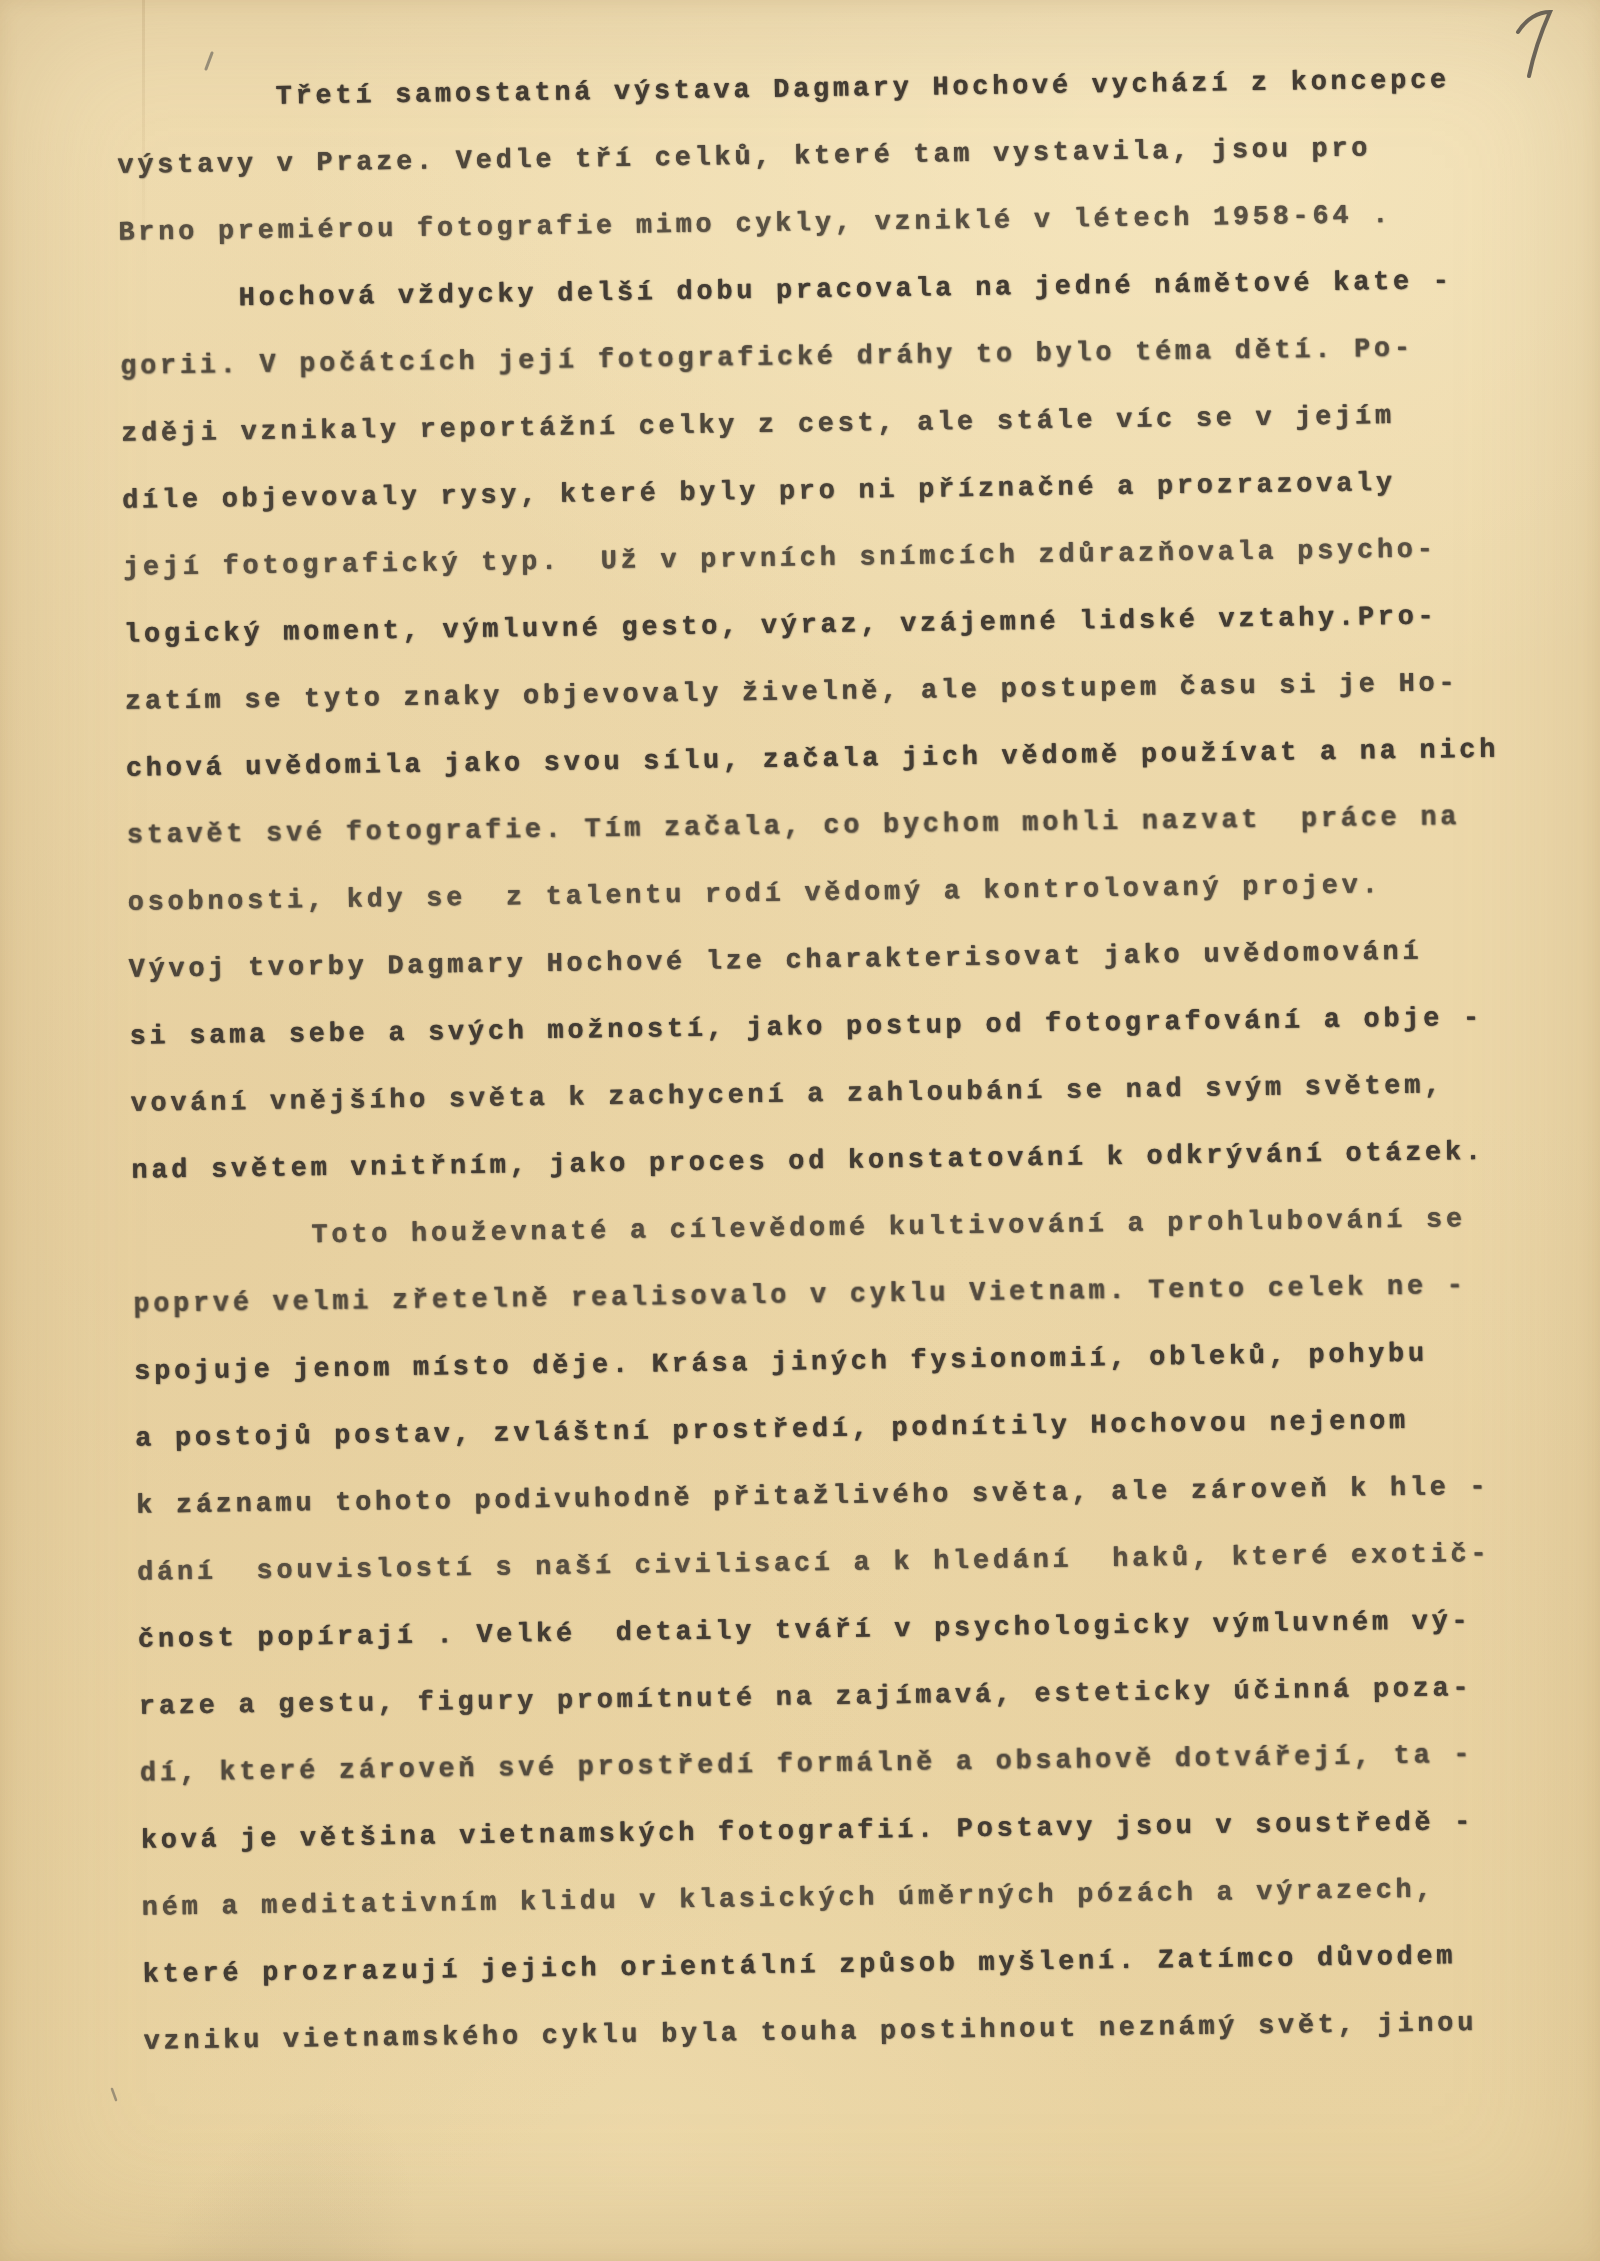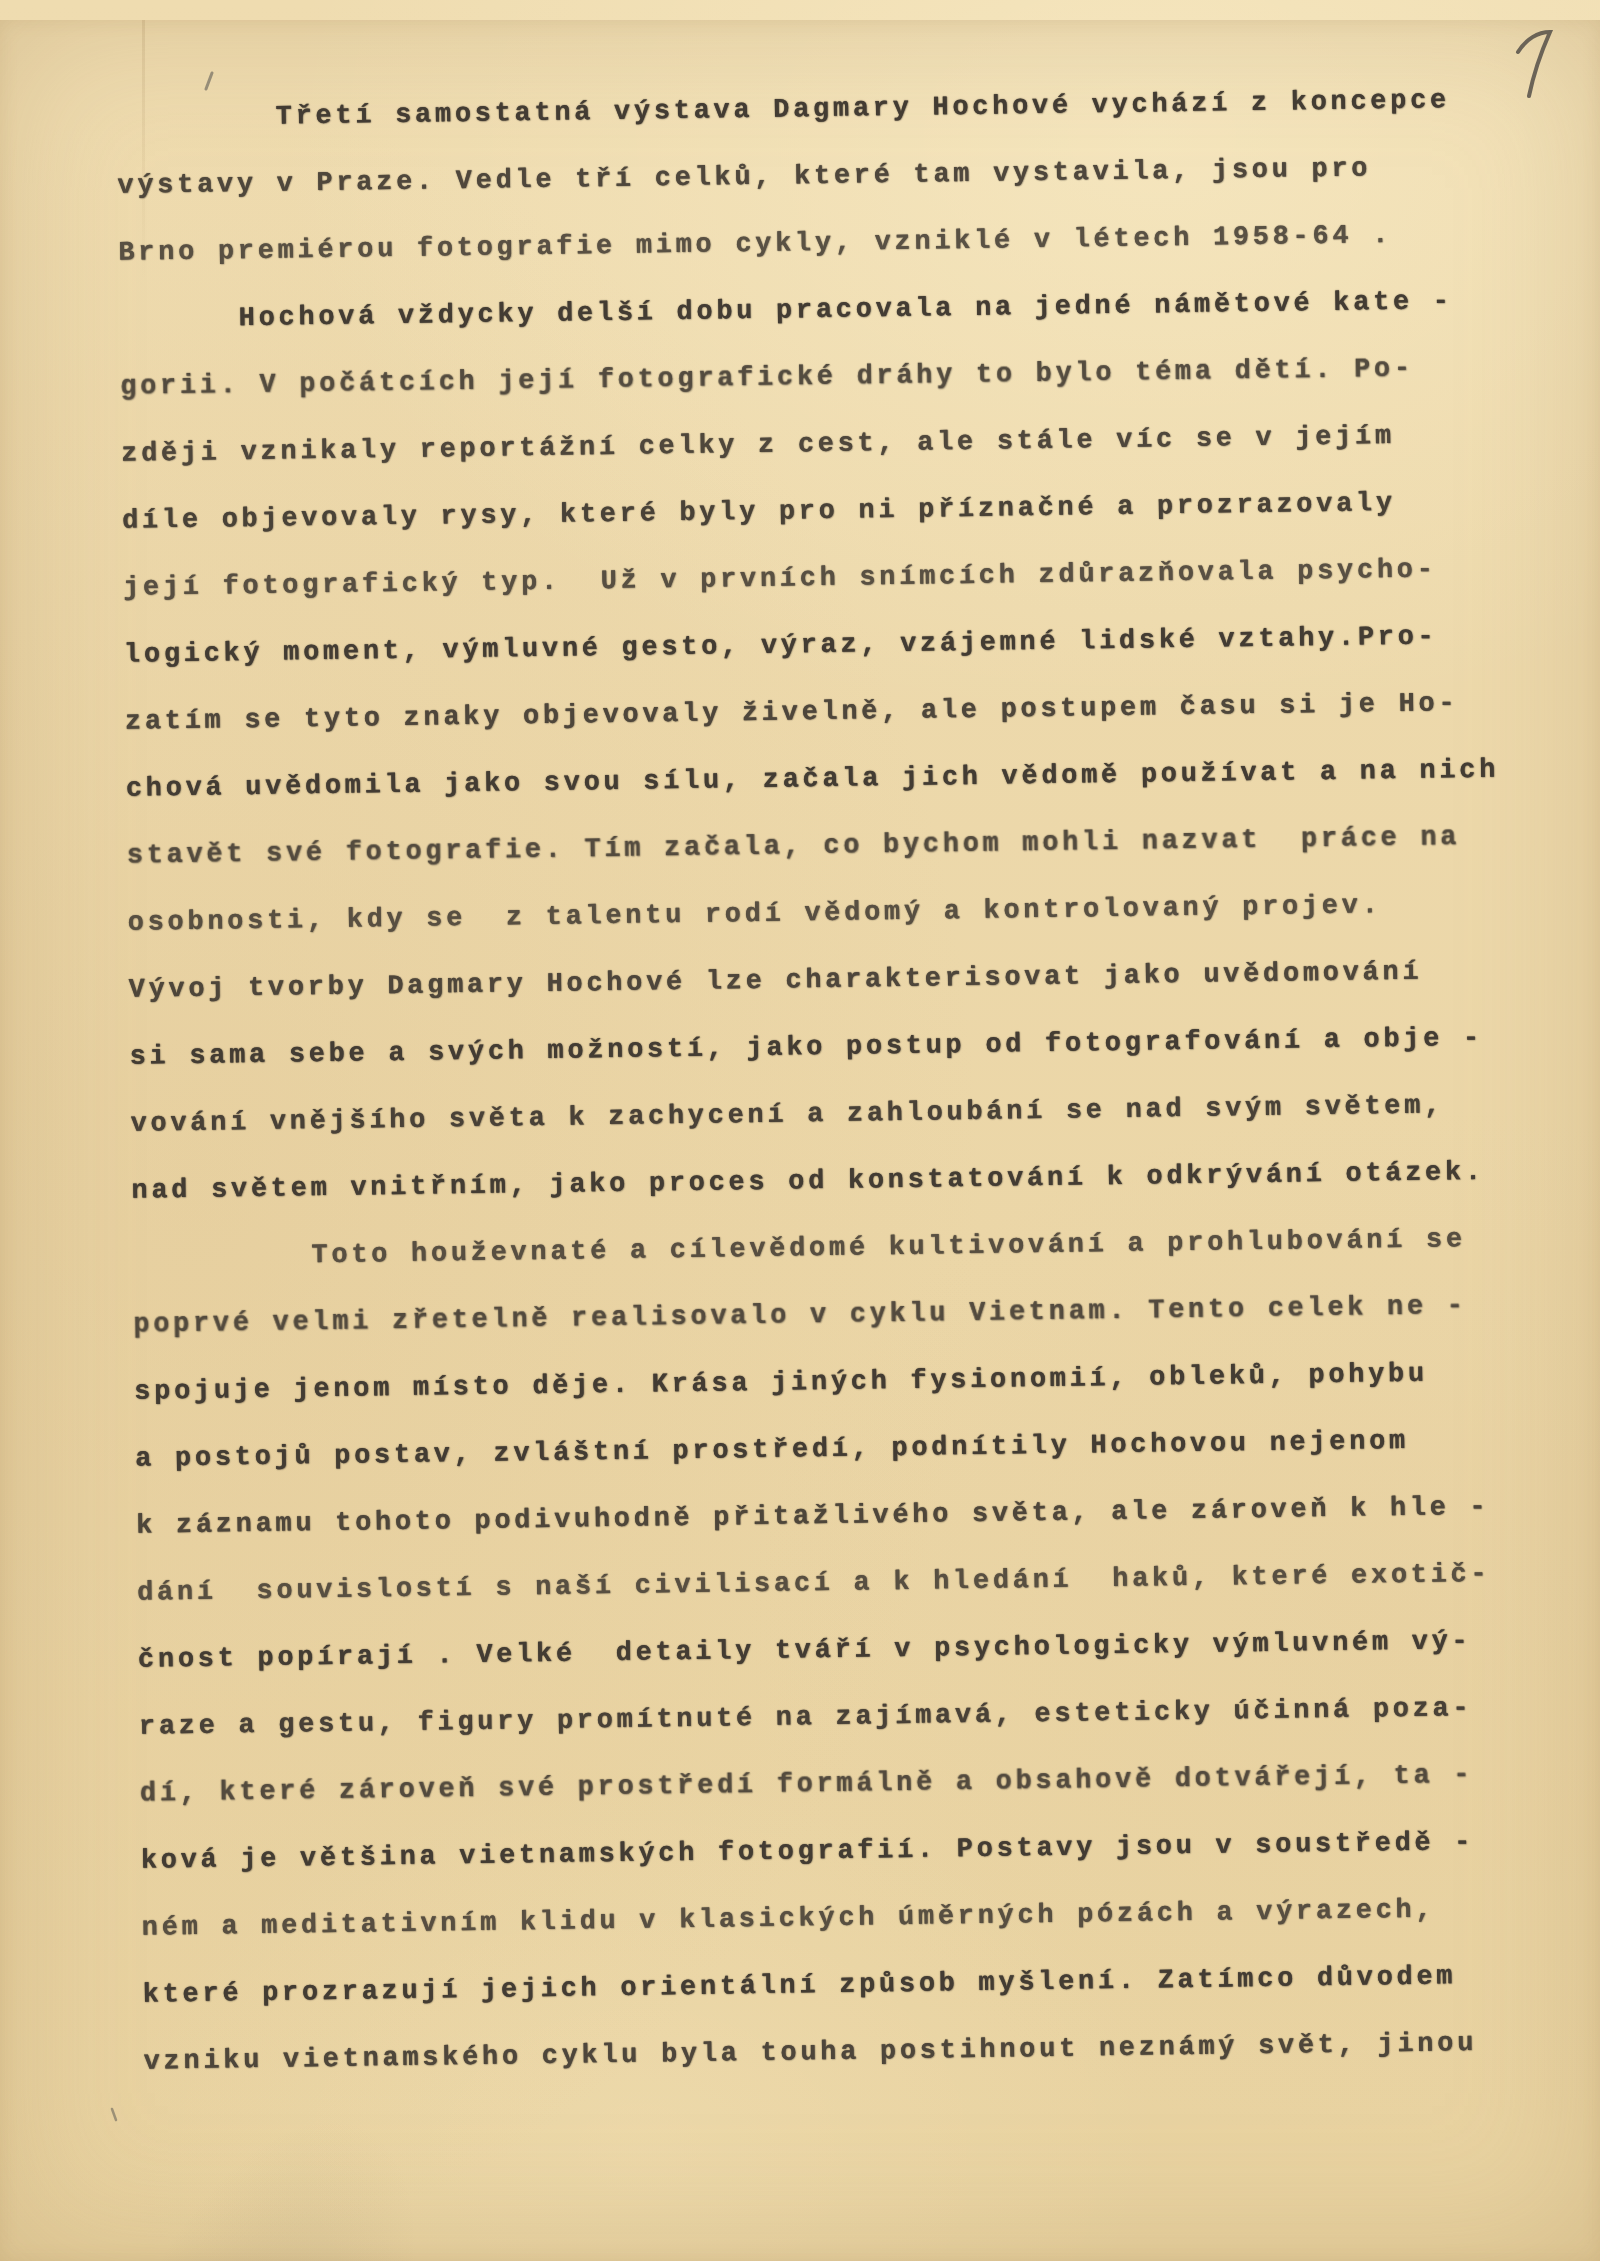--- a/index.html
+++ b/index.html
@@ -16,21 +16,20 @@
       radial-gradient(1250px 850px at 72% 6%, rgba(255,245,212,.38), rgba(255,245,212,0) 70%),
       radial-gradient(1100px 1500px at 12% 52%, rgba(214,184,131,.22), rgba(214,184,131,0) 72%),
       radial-gradient(950px 750px at 88% 72%, rgba(224,198,150,.20), rgba(224,198,150,0) 70%),
       radial-gradient(700px 500px at 40% 95%, rgba(255,243,208,.18), rgba(255,243,208,0) 75%),
       linear-gradient(180deg,#efdcb0 0%, #ebd6a7 55%, #e8d2a0 100%);
     font-family:"Liberation Mono","DejaVu Sans Mono",monospace;
   }
   .page{
     position:absolute;inset:0;
     box-shadow:inset 0 0 140px rgba(166,134,84,.28), inset 0 0 18px rgba(166,134,84,.18);
-    margin-top:20px;
   }
   .text-block{
     position:absolute;left:130px;top:56px;width:1400px;
     transform:rotate(-0.8deg);
     transform-origin:50% 50%;
   }
   .typed-line{
     white-space:pre;
     font-family:"Liberation Mono","DejaVu Sans Mono",monospace;
     font-weight:700;

